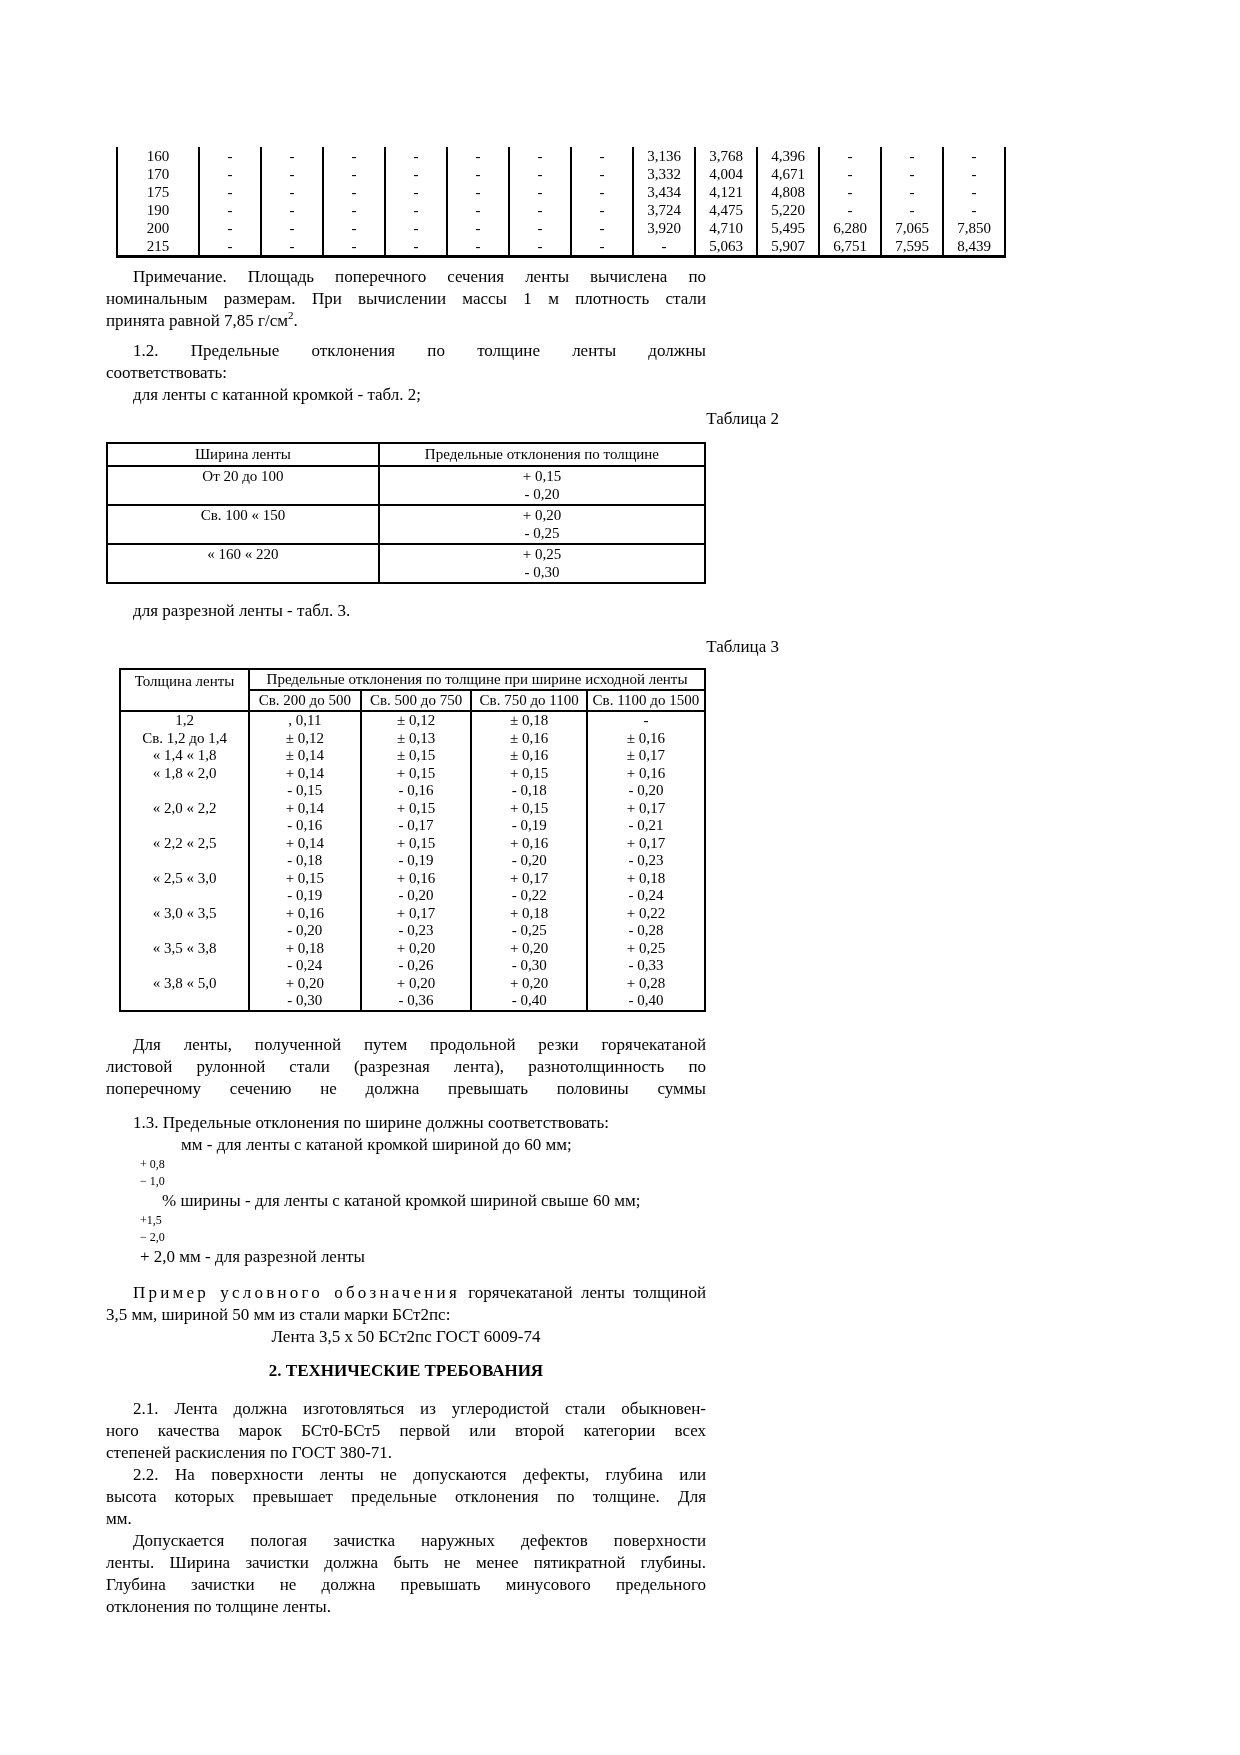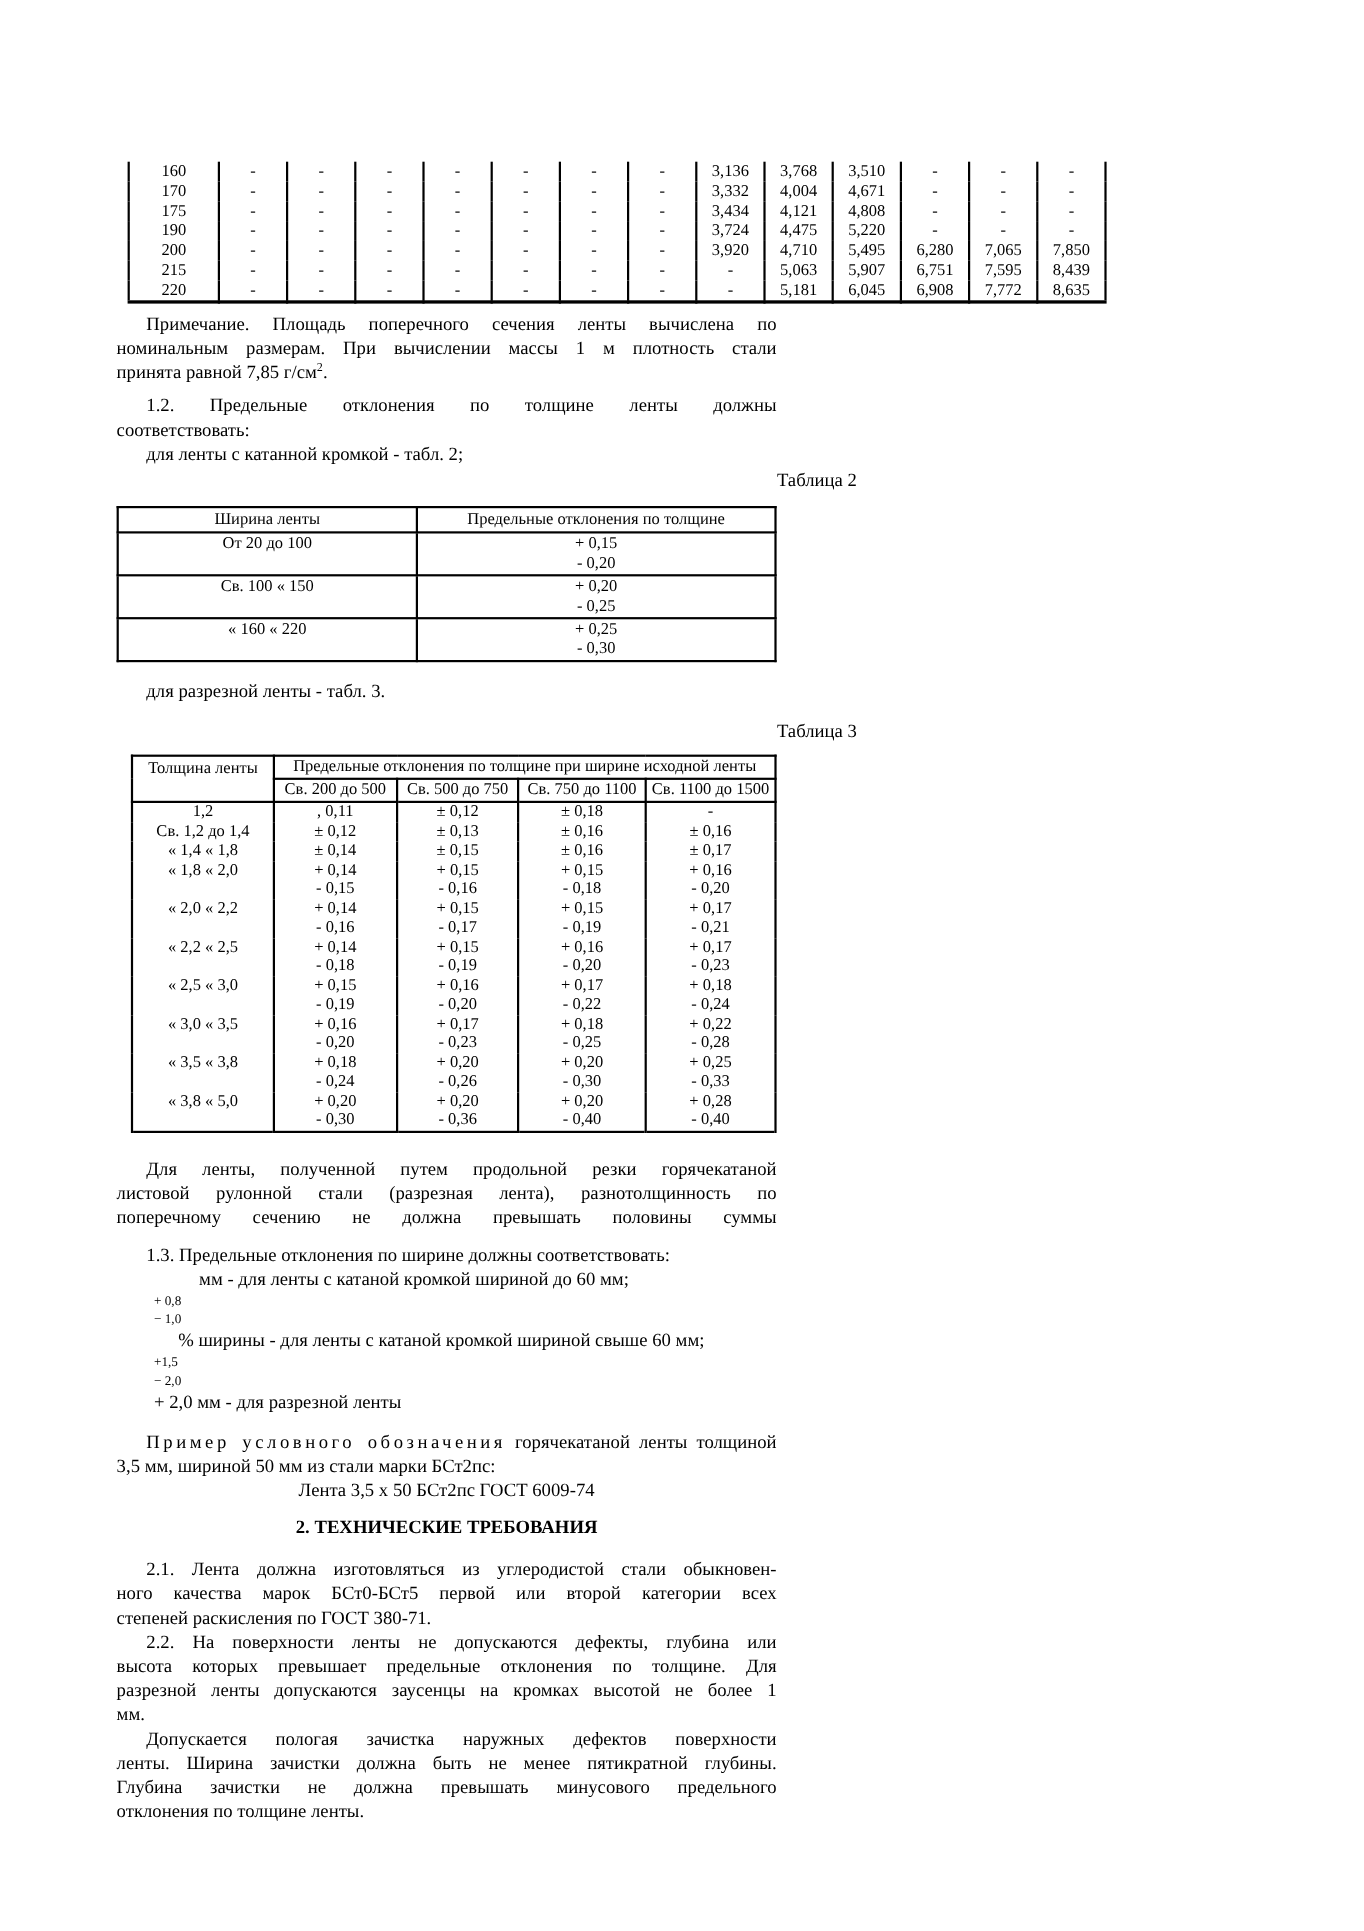--- a/index.html
+++ b/index.html
@@ -83,21 +83,21 @@
             <td>160</td>
             <td>-</td>
             <td>-</td>
             <td>-</td>
             <td>-</td>
             <td>-</td>
             <td>-</td>
             <td>-</td>
             <td>3,136</td>
             <td>3,768</td>
-            <td>3,510</td>
+            <td>4,396</td>
             <td>-</td>
             <td>-</td>
             <td>-</td>
           </tr>
           <tr>
             <td>170</td>
             <td>-</td>
             <td>-</td>
             <td>-</td>
             <td>-</td>
@@ -167,36 +167,20 @@
             <td>-</td>
             <td>-</td>
             <td>-</td>
             <td>-</td>
             <td>-</td>
             <td>5,063</td>
             <td>5,907</td>
             <td>6,751</td>
             <td>7,595</td>
             <td>8,439</td>
-          </tr>
-          <tr>
-            <td>220</td>
-            <td>-</td>
-            <td>-</td>
-            <td>-</td>
-            <td>-</td>
-            <td>-</td>
-            <td>-</td>
-            <td>-</td>
-            <td>-</td>
-            <td>5,181</td>
-            <td>6,045</td>
-            <td>6,908</td>
-            <td>7,772</td>
-            <td>8,635</td>
           </tr>
         </tbody>
     </table>
   </div>
 
   <div class="content">
 
     <div class="mt8">
       <div>
           <div class="jl ind">Примечание. Площадь поперечного сечения ленты вычислена по</div>
@@ -366,21 +350,20 @@
     <div class="h2">2. ТЕХНИЧЕСКИЕ ТРЕБОВАНИЯ</div>
 
     <div class="mt16">
         <div class="jl ind">2.1. Лента должна изготовляться из углеродистой стали обыкновен-</div>
         <div class="jl">ного качества марок БСт0-БСт5 первой или второй категории всех</div>
         <div class="jl last">степеней раскисления по ГОСТ 380-71.</div>
       </div>
     <div>
         <div class="jl ind">2.2. На поверхности ленты не допускаются дефекты, глубина или</div>
         <div class="jl">высота которых превышает предельные отклонения по толщине. Для</div>
-        <div class="jl">разрезной ленты допускаются заусенцы на кромках высотой не более 1</div>
         <div class="jl last">мм.</div>
       </div>
     <div>
         <div class="jl ind">Допускается пологая зачистка наружных дефектов поверхности</div>
         <div class="jl">ленты. Ширина зачистки должна быть не менее пятикратной глубины.</div>
         <div class="jl">Глубина зачистки не должна превышать минусового предельного</div>
         <div class="jl last">отклонения по толщине ленты.</div>
       </div>
 
   </div>

